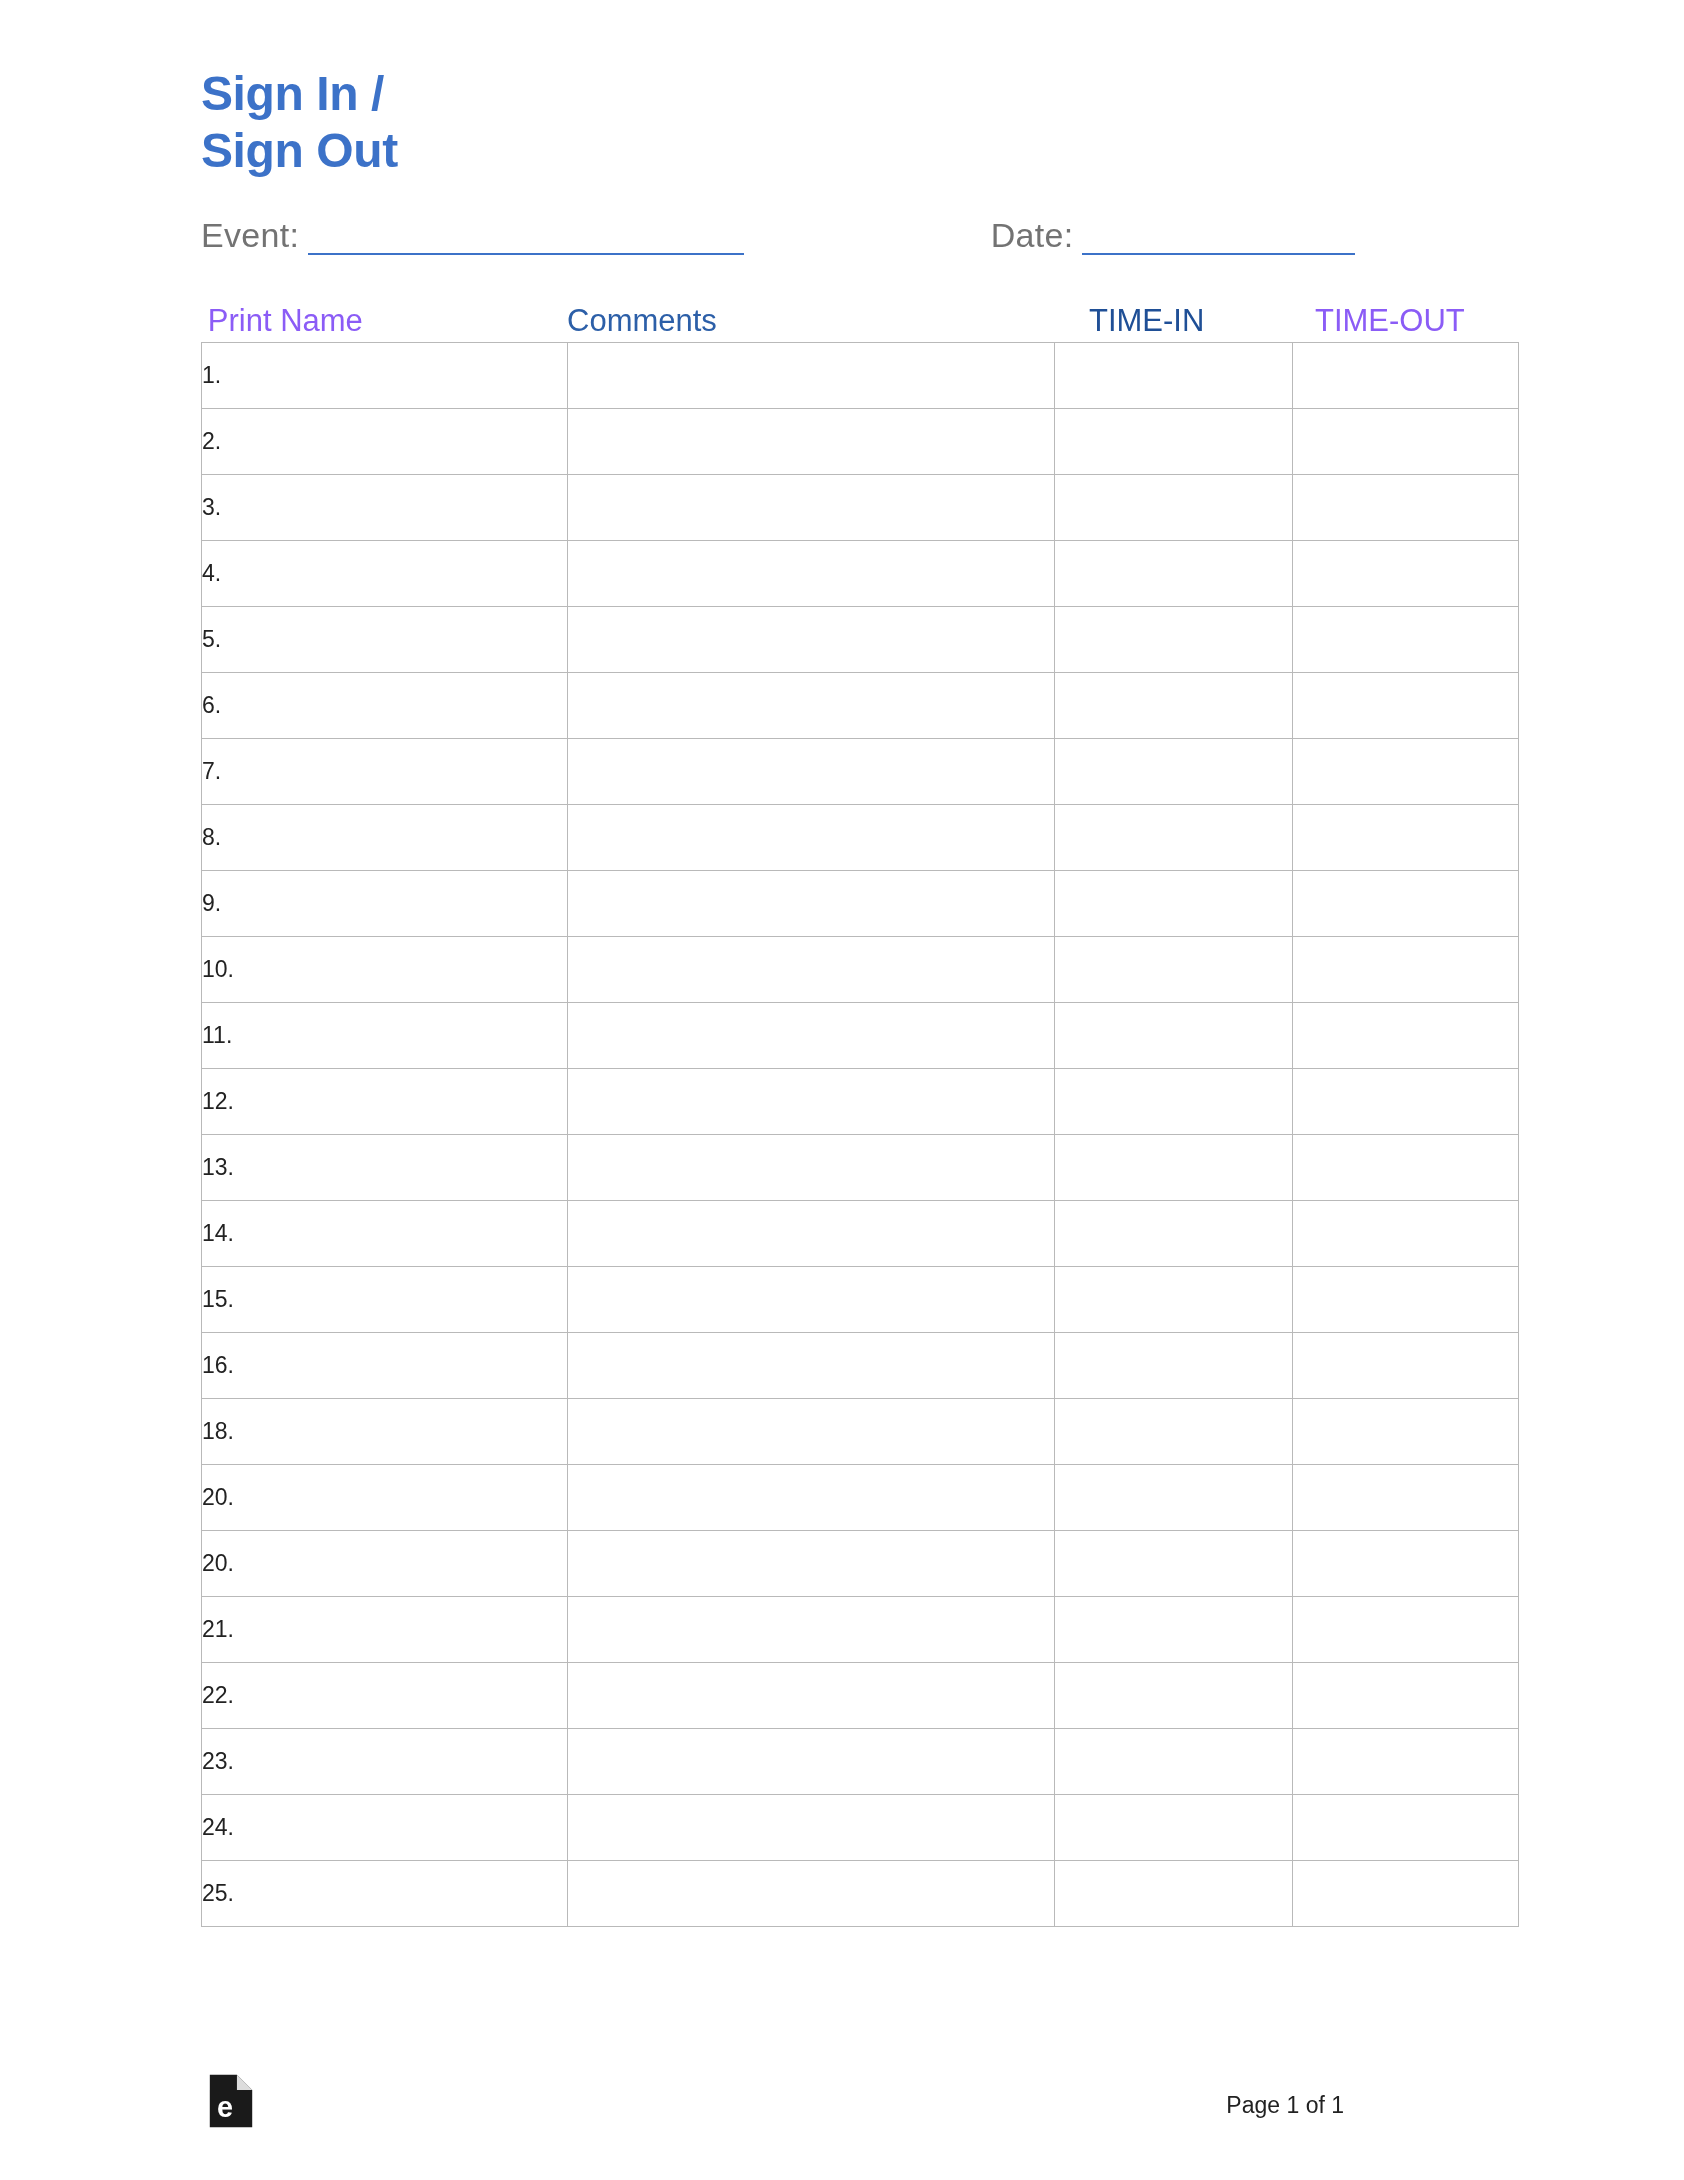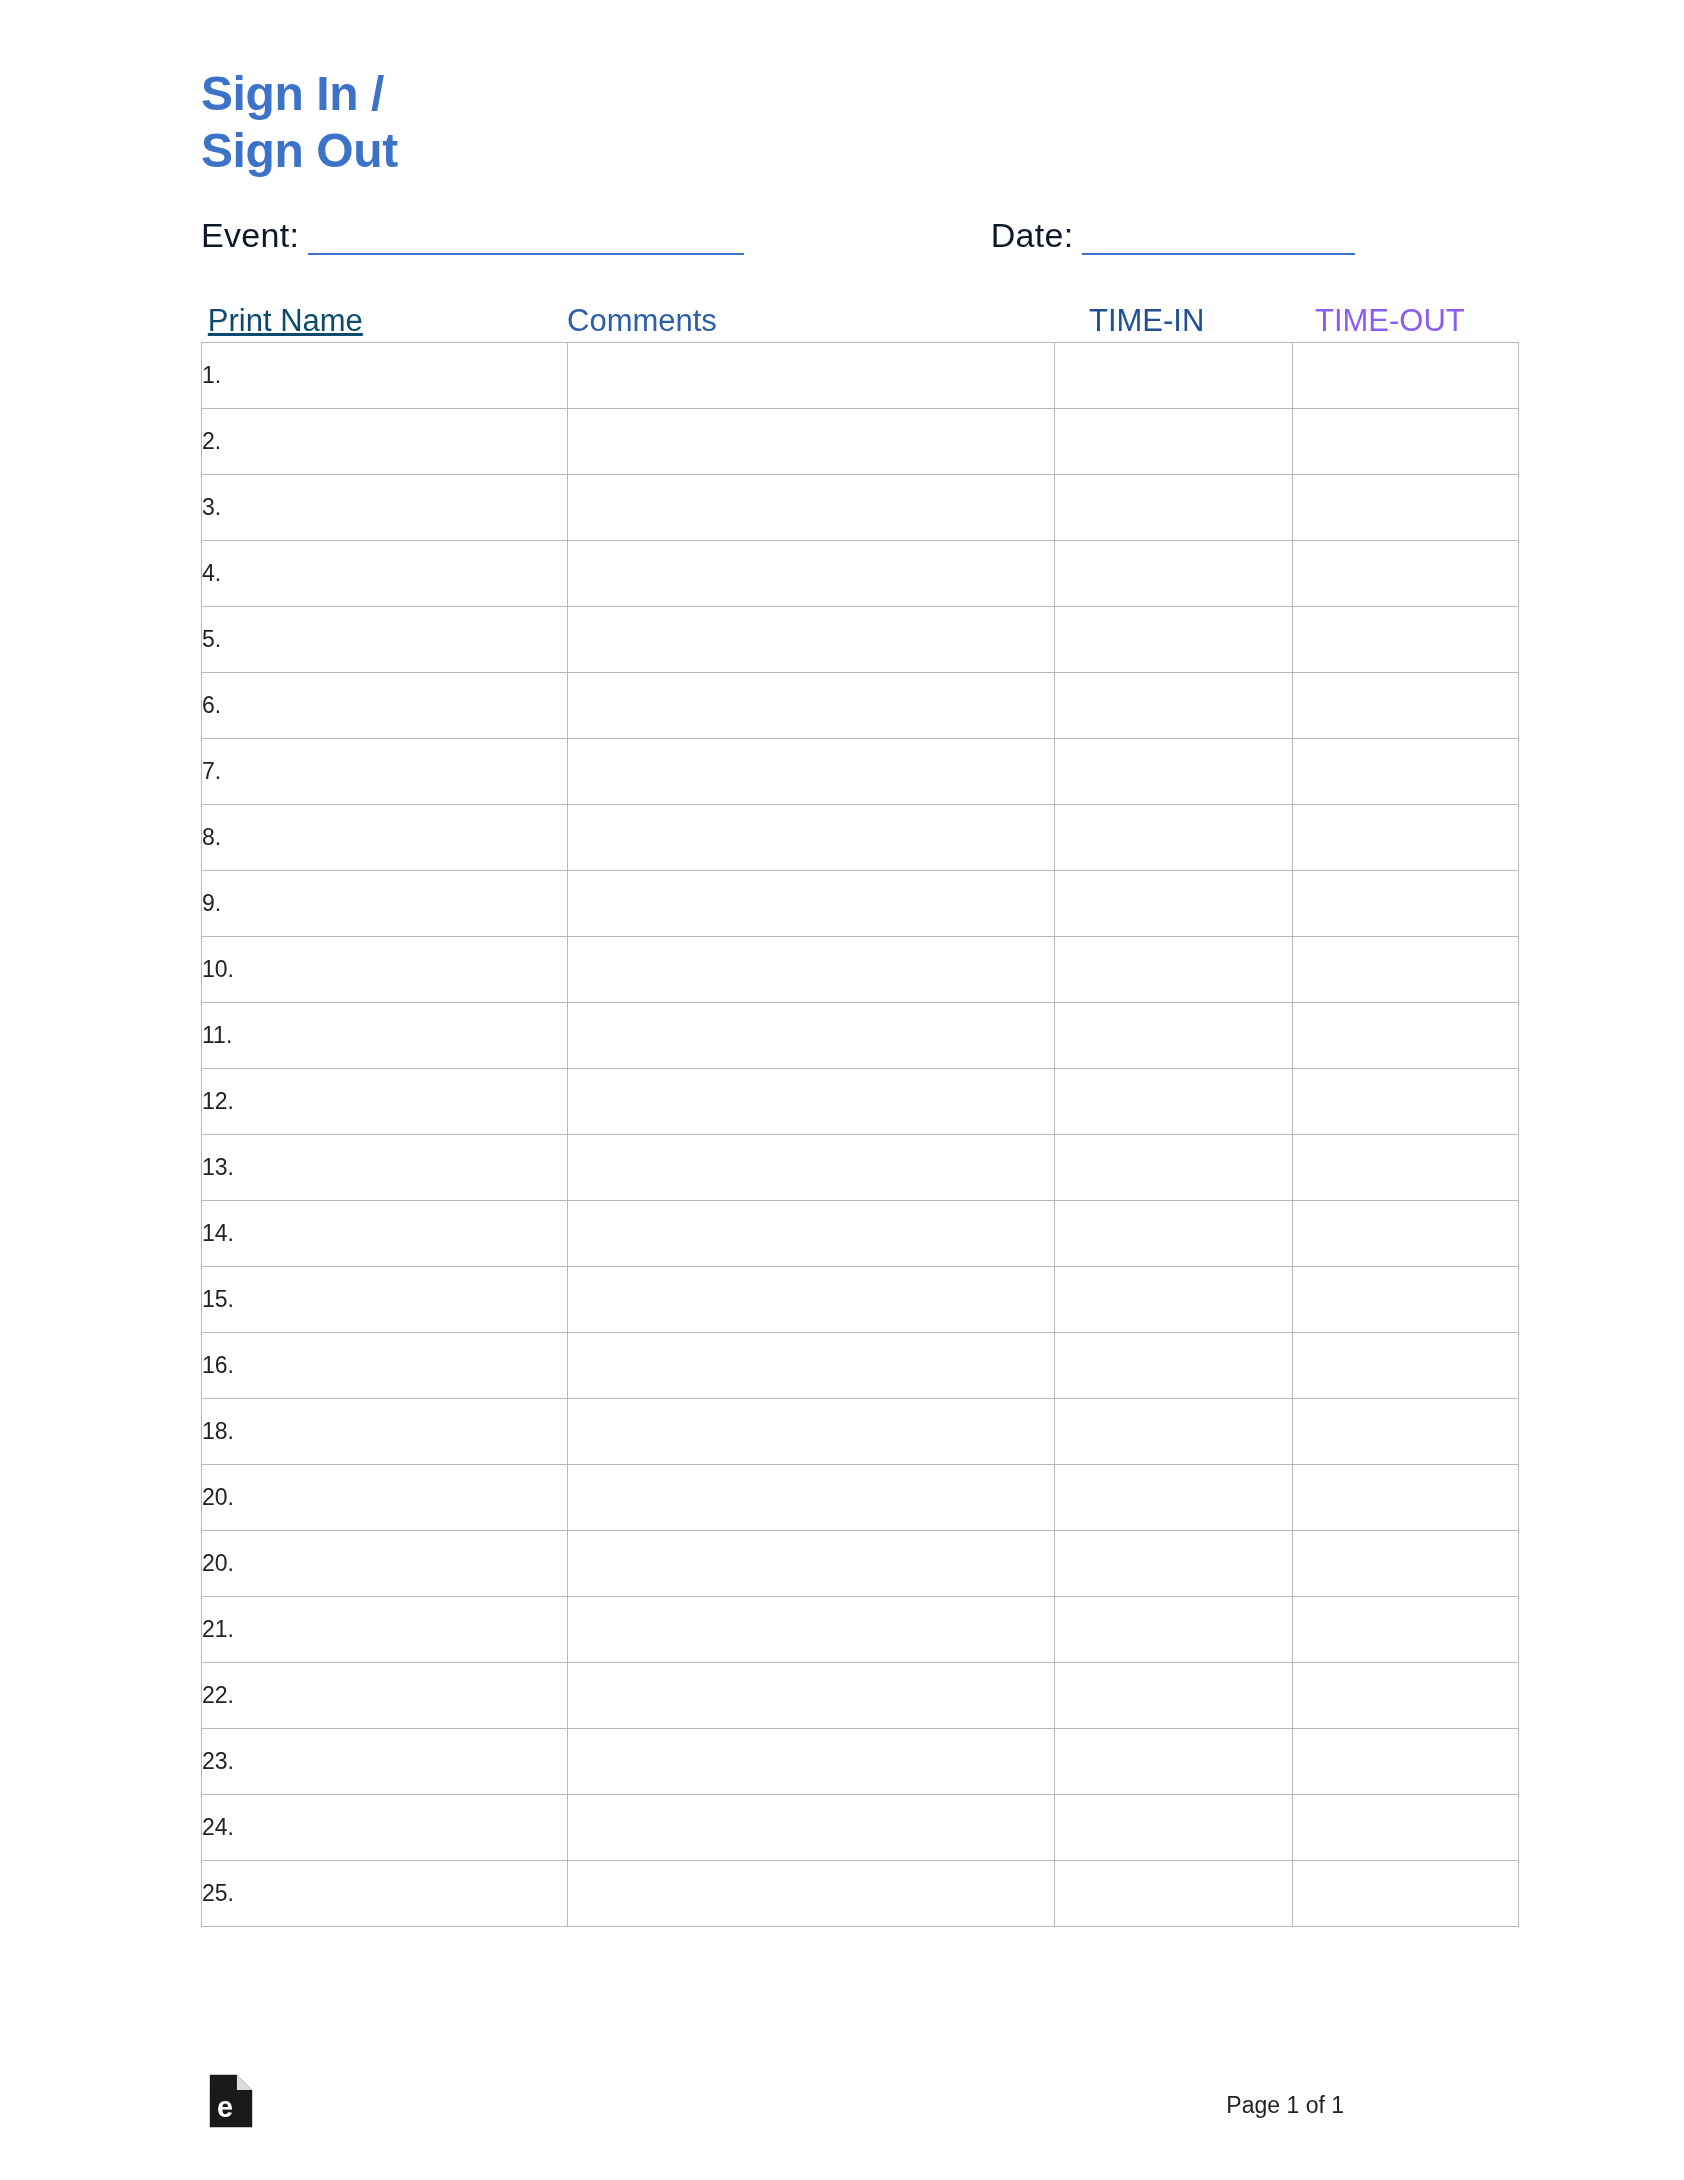--- a/index.html
+++ b/index.html
@@ -52,21 +52,21 @@
     color: #3c72c8;
     font-size: 34px;
   }
   .meta-field {
     display: flex;
     align-items: flex-end;
     white-space: nowrap;
   }
   .meta-label {
     font-size: 34px;
-    color: #0f172a;
+    color: #737373;
     letter-spacing: 0.3px;
   }
   .meta-blank {
     display: inline-block;
     border-bottom: 2.6px solid #3c72c8;
     height: 29px;
     margin-left: 8.5px;
   }
   .meta-blank.event-blank { width: 436px; }
   .meta-blank.date-blank { width: 273px; }
@@ -78,21 +78,21 @@
     height: 55px;
     margin-top: 29px;
   }
   .col-head {
     position: absolute;
     bottom: 0;
     font-size: 31px;
     color: #2c5fa8;
     white-space: nowrap;
   }
-  .col-head.name     { left: 6.8px;    color: #0c4a6e; text-decoration: underline; }
+  .col-head.name     { left: 6.8px;    color: #8b5cf6; }
   .col-head.comments { left: 366px;  color: #2c5fa8; }
   .col-head.timein   { left: 888px; color: #1f4f96; }
   .col-head.timeout  { left: 1114px; color: #8b5cf6; }
 
   
   table.signin {
     border-collapse: collapse;
     width: 1312px;
     table-layout: fixed;
     margin-top: 3.4px;

